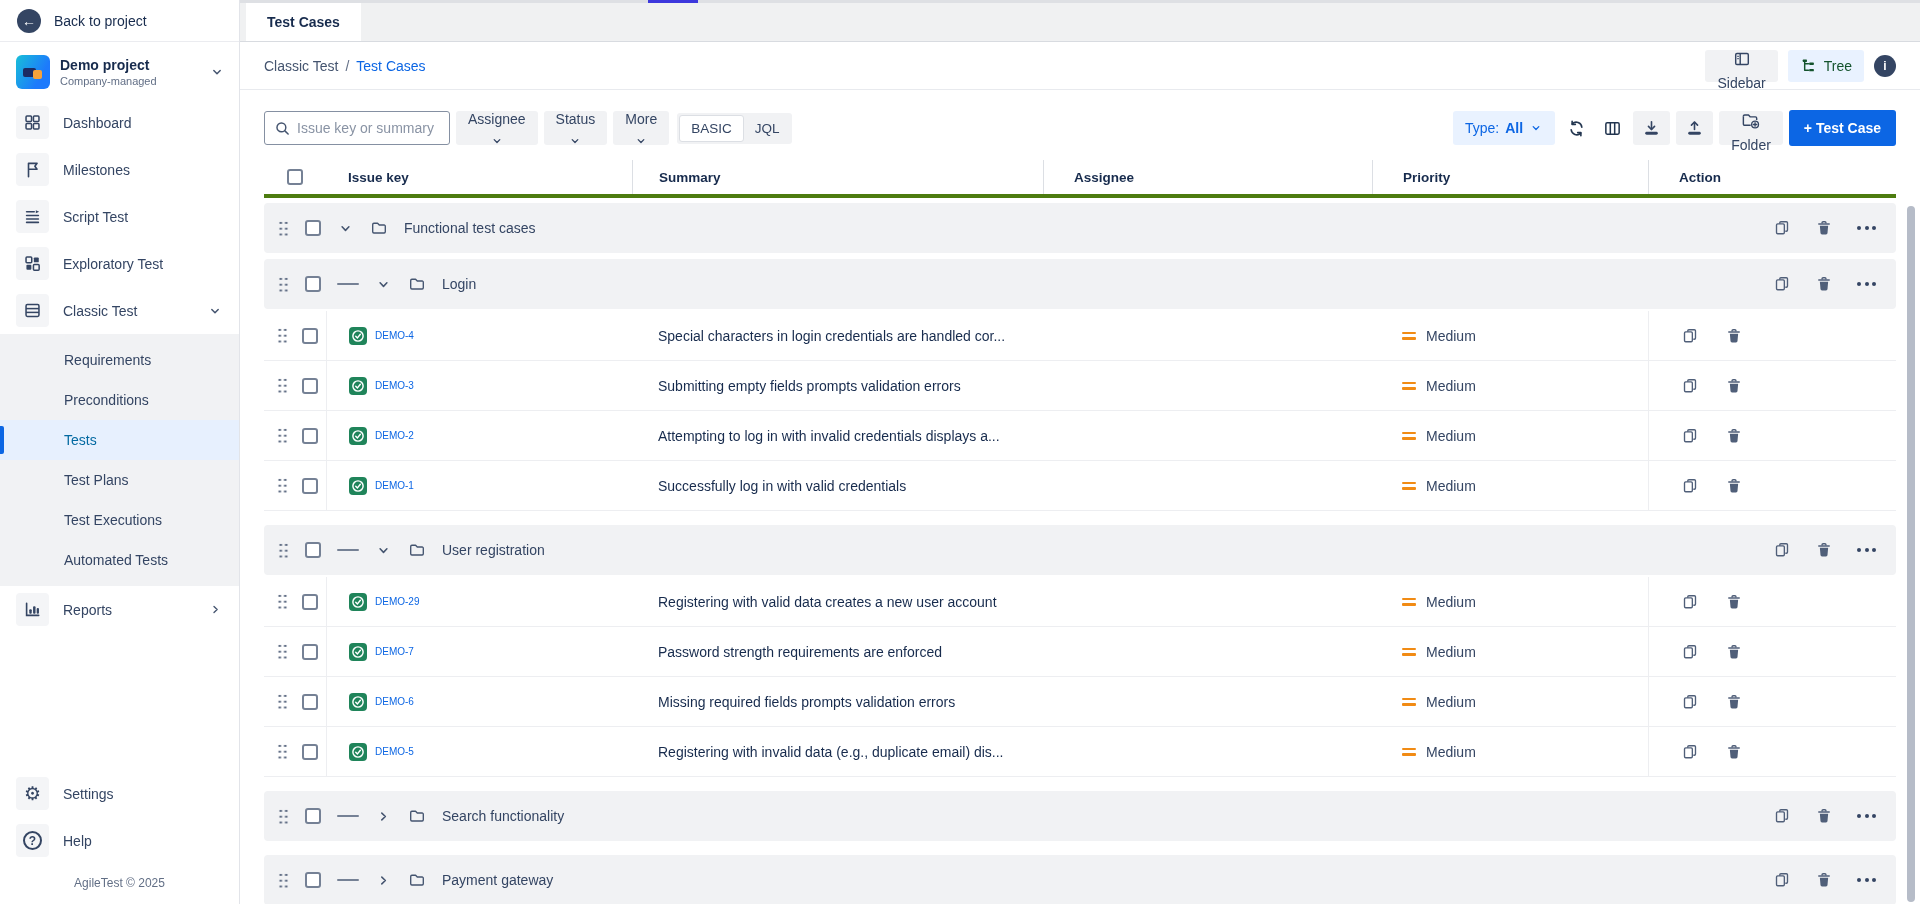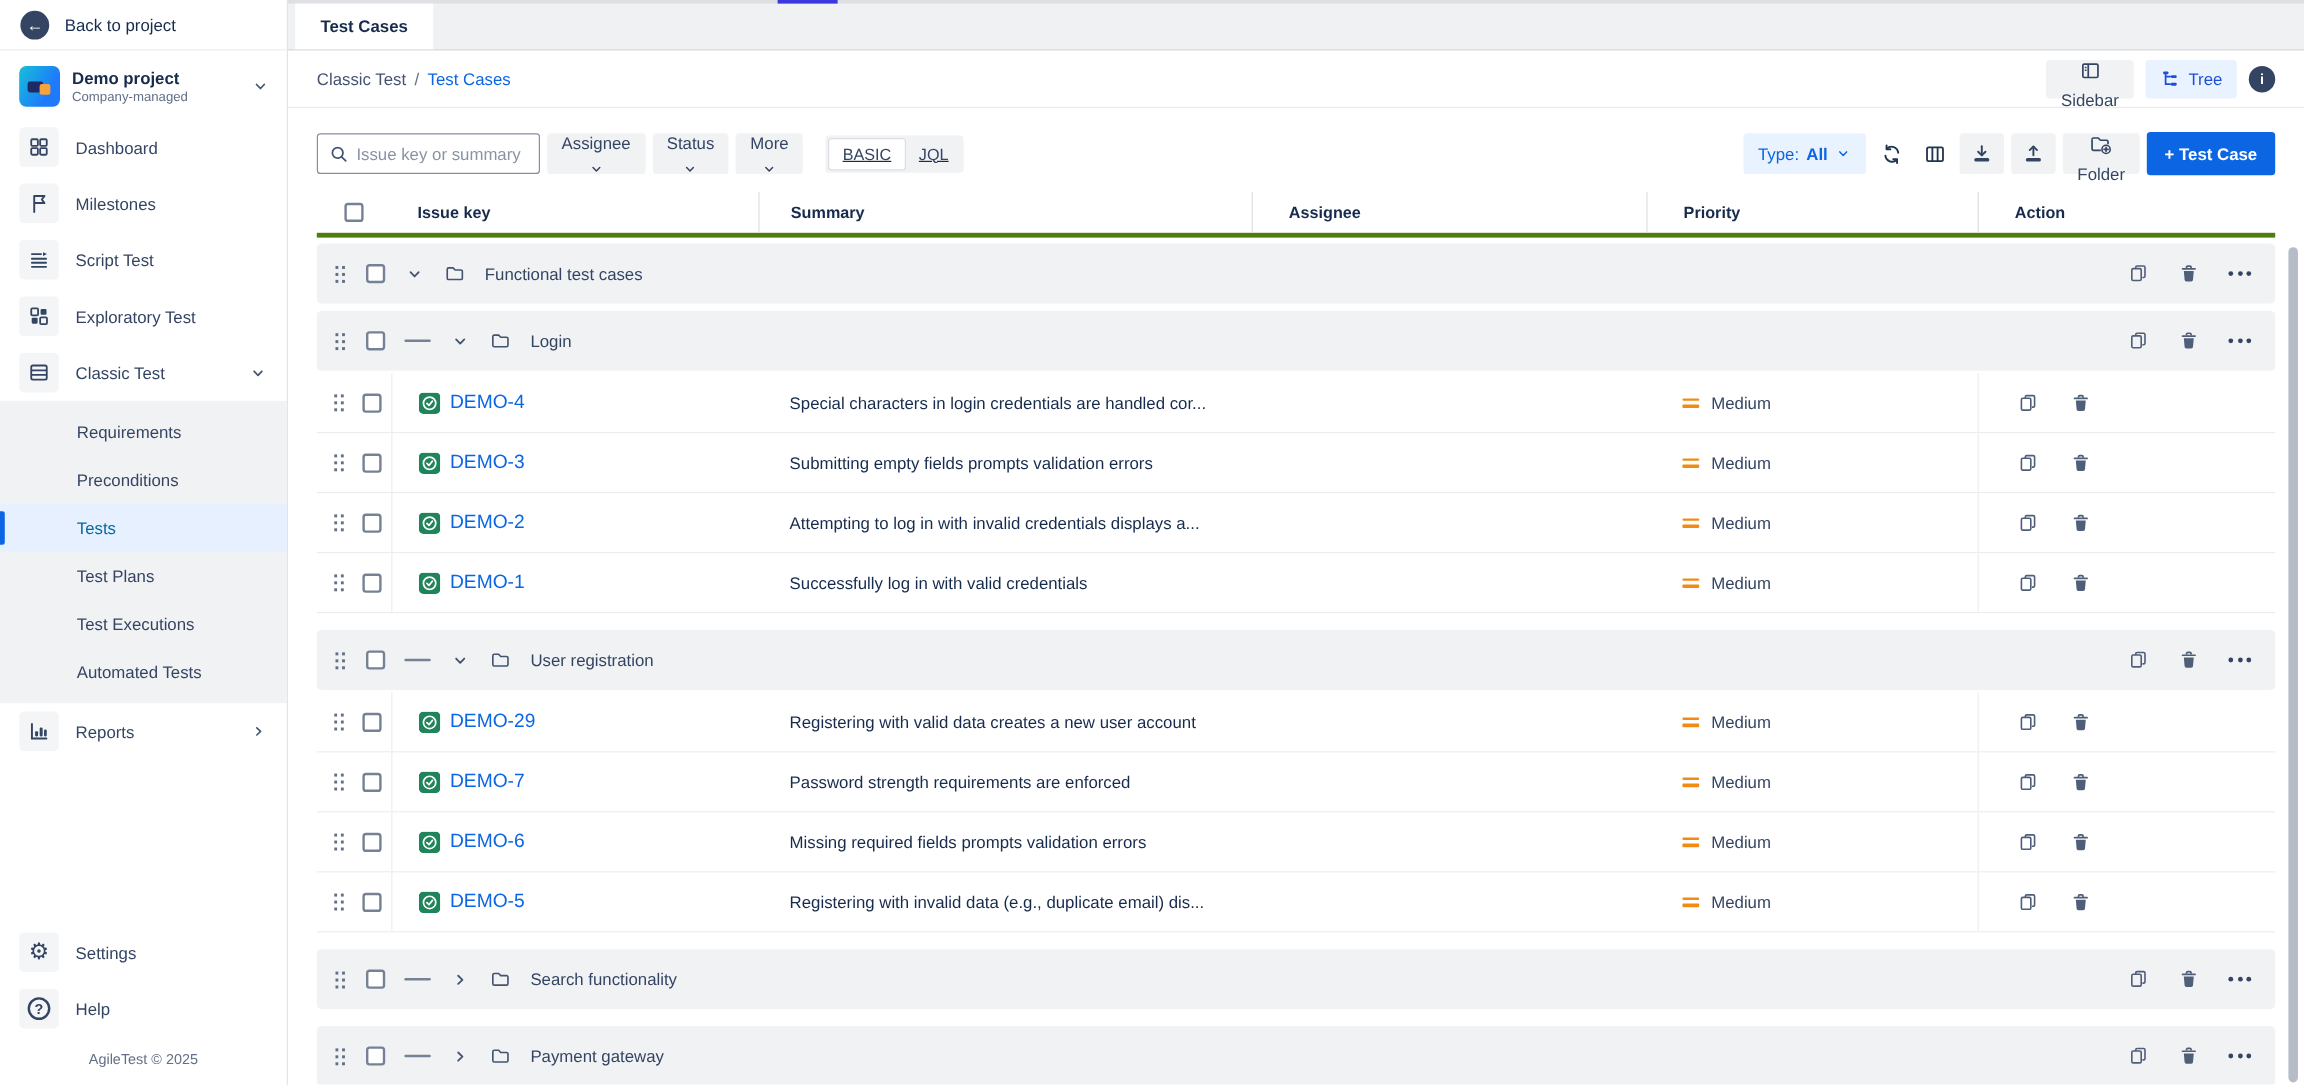--- a/index.html
+++ b/index.html
@@ -49,31 +49,31 @@
   .crumb-row { height:48px; display:flex; align-items:center; padding:0 24px;
     border-bottom:1px solid #E8EAEE; flex:none; }
   .breadcrumb { display:flex; align-items:center; gap:7px; font-size:14px; }
   .crumb-parent { color:#44546F; cursor:pointer; }
   .crumb-sep { color:#626F86; }
   .crumb-current { color:#0C66E4; cursor:pointer; }
   .crumb-right { margin-left:auto; display:flex; align-items:center; gap:10px; }
   .btn { height:32px; border:none; border-radius:3px; display:inline-flex; align-items:center; gap:7px;
     padding:0 12px; font-size:14px; font-family:inherit; cursor:pointer; }
   .btn-neutral { background:#F1F2F4; color:#344563;flex-direction:column; }
-  .btn-blue-subtle { background:#E9F2FF; color:#1d4ed8; }
+  .btn-blue-subtle { background:#E9F2FF; color:#14532d; }
   .info-circle { width:22px; height:22px; border-radius:50%; background:#344563; color:#fff;
     display:flex; align-items:center; justify-content:center; font-size:12px; font-weight:700; cursor:pointer; }
 
   .filter-row { display:flex; align-items:center; gap:6px; padding:20px 24px 14px; flex:none; }
   .search-box { width:186px; height:34px; border:1.5px solid #8590A2; border-radius:3px;
     display:flex; align-items:center; gap:6px; padding:0 9px; background:#fff; }
   .search-box input { border:none; outline:none; width:100%; font-size:14px; font-family:inherit; color:#172B4D; }
   .search-box input::placeholder { color:#8993A4; }
   .drop-btn { height:34px; }
-  .mode-group { display:flex; align-items:center; background:#F1F2F4; border-radius:3px; padding:2px; margin-left:13px;text-decoration:underline; }
+  .mode-group { display:flex; align-items:center; background:#F1F2F4; border-radius:3px; padding:2px; margin-left:2px; }
   .mode-seg { padding:5px 11px; font-size:13.5px; color:#344563; border-radius:3px; cursor:pointer; }
   .mode-seg.active { background:#fff; border:1px solid #DCDFE4; }
   .type-pill { margin-left:auto; height:34px; background:#E9F2FF; color:#0C66E4; border-radius:3px;
     display:flex; align-items:center; gap:6px; padding:0 12px; cursor:pointer; }
   .type-pill b { font-weight:700; }
   .icon-btn { width:30px; height:34px; display:flex; align-items:center; justify-content:center;
     background:none; border:none; color:#22354F; cursor:pointer; }
   .icon-btn-grey { width:37px; height:34px; border-radius:3px; background:#F1F2F4; border:none;
     display:flex; align-items:center; justify-content:center; color:#344563; cursor:pointer; }
   .btn-primary { height:36px; background:#0C66E4; color:#fff; font-weight:700; border-radius:3px;
@@ -102,21 +102,21 @@
   .fname { color:#344563; font-size:14px; cursor:pointer; }
   .frow-actions { margin-left:auto; display:flex; align-items:center; gap:24px; padding-right:6px; }
   .act-icon { display:flex; color:#505F79; cursor:pointer; }
   .dots { display:flex; gap:3.5px; cursor:pointer; }
   .dots i { width:4px; height:4px; border-radius:50%; background:#344563; }
 
   .trow { height:50px; border-bottom:1px solid #EDEEF1; align-items:stretch; }
   .td { display:flex; align-items:center; }
   .td-controls { gap:14px; padding-left:13px; }
   .td-key { gap:8px; padding-left:22px; border-left:1px solid #EDEEF1; }
-  .td-key a { color:#0C66E4; text-decoration:none; font-size:16px; }
+  .td-key a { color:#0C66E4; text-decoration:none; font-size:10px; }
   .td-summary { padding-left:26px; color:#172B4D; }
   .td-priority { padding-left:30px; gap:10px; color:#344563; }
   .td-action { padding-left:32px; gap:26px; border-left:1px solid #EDEEF1; }
   .prio { width:14px; display:flex; flex-direction:column; gap:3px; flex:none; }
   .prio i { display:block; height:2.5px; background:#F18B14; border-radius:1px; }
 
   .scrollbar-thumb { position:absolute; right:5px; top:206px; bottom:2px; width:8px;
     border-radius:4px; background:#B6BCC8; cursor:pointer; }
   .ti { flex:none; display:flex; }
 </style>

